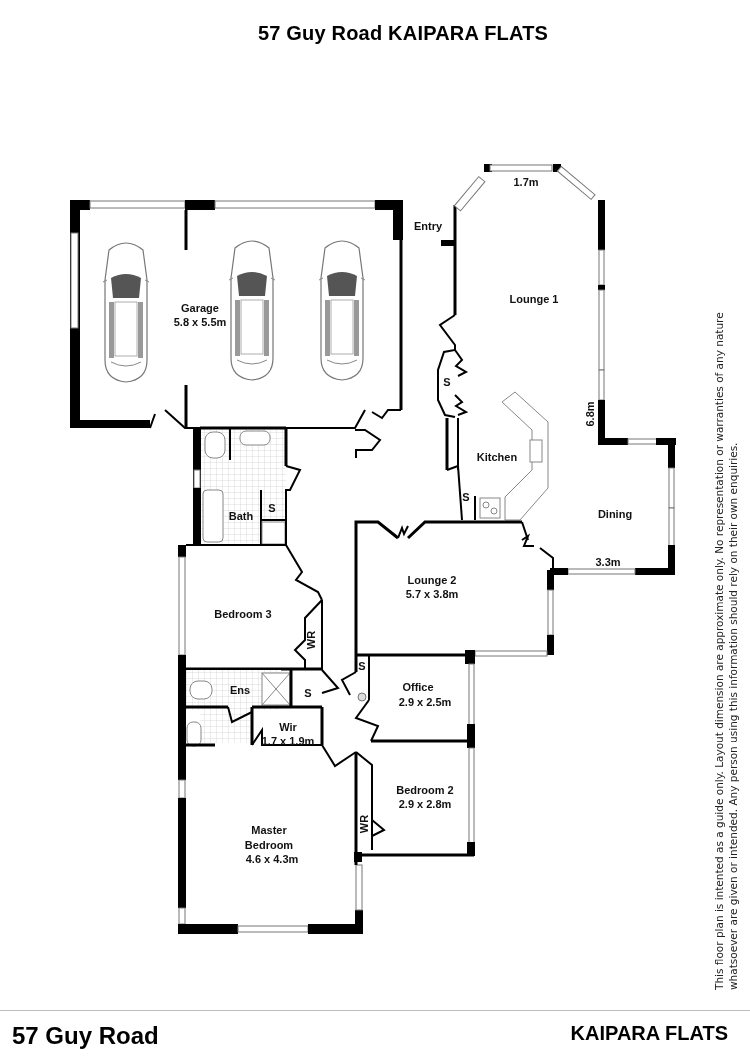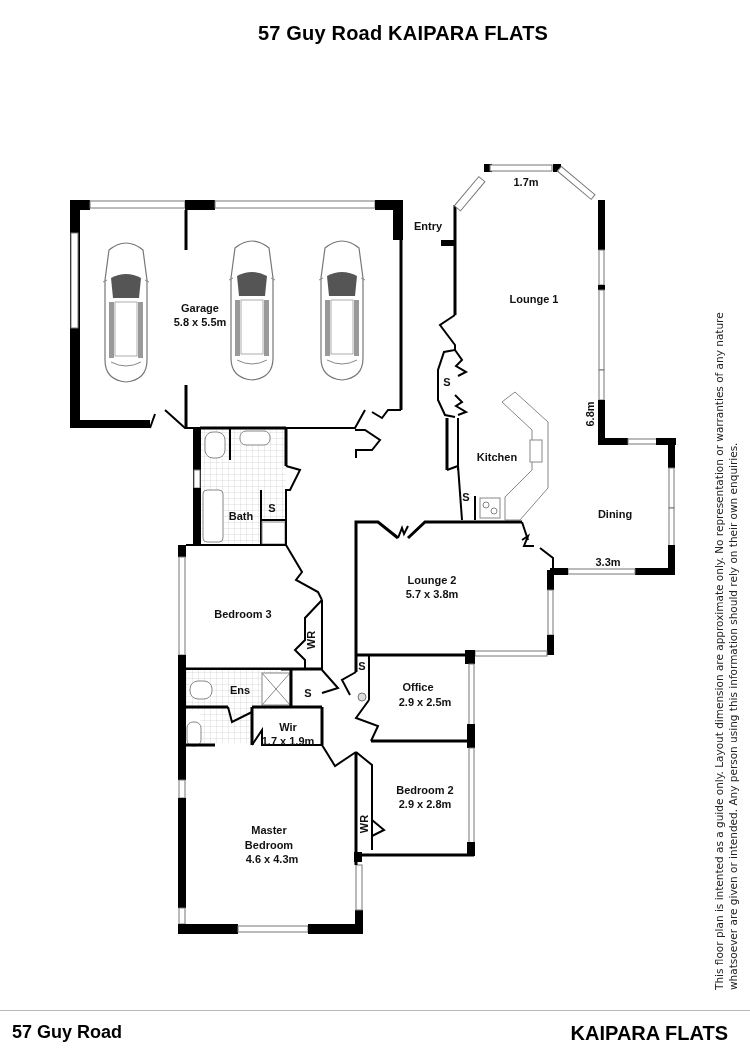--- a/index.html
+++ b/index.html
@@ -2,21 +2,21 @@
 <html><head>
 <meta charset="utf-8">
 <style>
   html, body { margin:0; padding:0; background:#ffffff; }
   body { width:750px; height:1061px; position:relative; overflow:hidden; font-family:"Liberation Sans", sans-serif; color:#000; }
   .title { position:absolute; top:22px; left:0; width:750px; text-align:center; font-weight:bold; font-size:20px; letter-spacing:0.2px;padding-left:28px; }
   .plan { position:absolute; left:0; top:0; width:750px; height:1061px; }
   .lbl { font-family:"Liberation Sans", sans-serif; font-weight:bold; font-size:11px; fill:#111; }
   .disclaimer { position:absolute; left:712px; top:990px; transform-origin:0 0; transform:rotate(-90deg); width:700px; font-size:10.5px; line-height:14px; color:#222; font-family:"DejaVu Sans", sans-serif; }
   .footer-rule { position:absolute; left:0; top:1010px; width:750px; height:1px; background:#bbbbbb; }
-  .footer-left { position:absolute; left:12px; top:1022px; font-weight:bold; font-size:18px; }
+  .footer-left { position:absolute; left:12px; top:1022px; font-weight:bold; font-size:24px; }
   .footer-right { position:absolute; right:22px; top:1022px; font-weight:bold; font-size:20px;text-align:right; }
   .wall { stroke:#000; stroke-width:3; fill:none; }
   .thick { fill:#000; }
   .win { fill:#fff; stroke:#777; stroke-width:1; }
   .thin { stroke:#000; stroke-width:2; fill:none; }
   .fix { stroke:#888; stroke-width:1; fill:#fff; }
   .tile { fill:url(#tiles); }
 </style>
 </head>
 <body>

